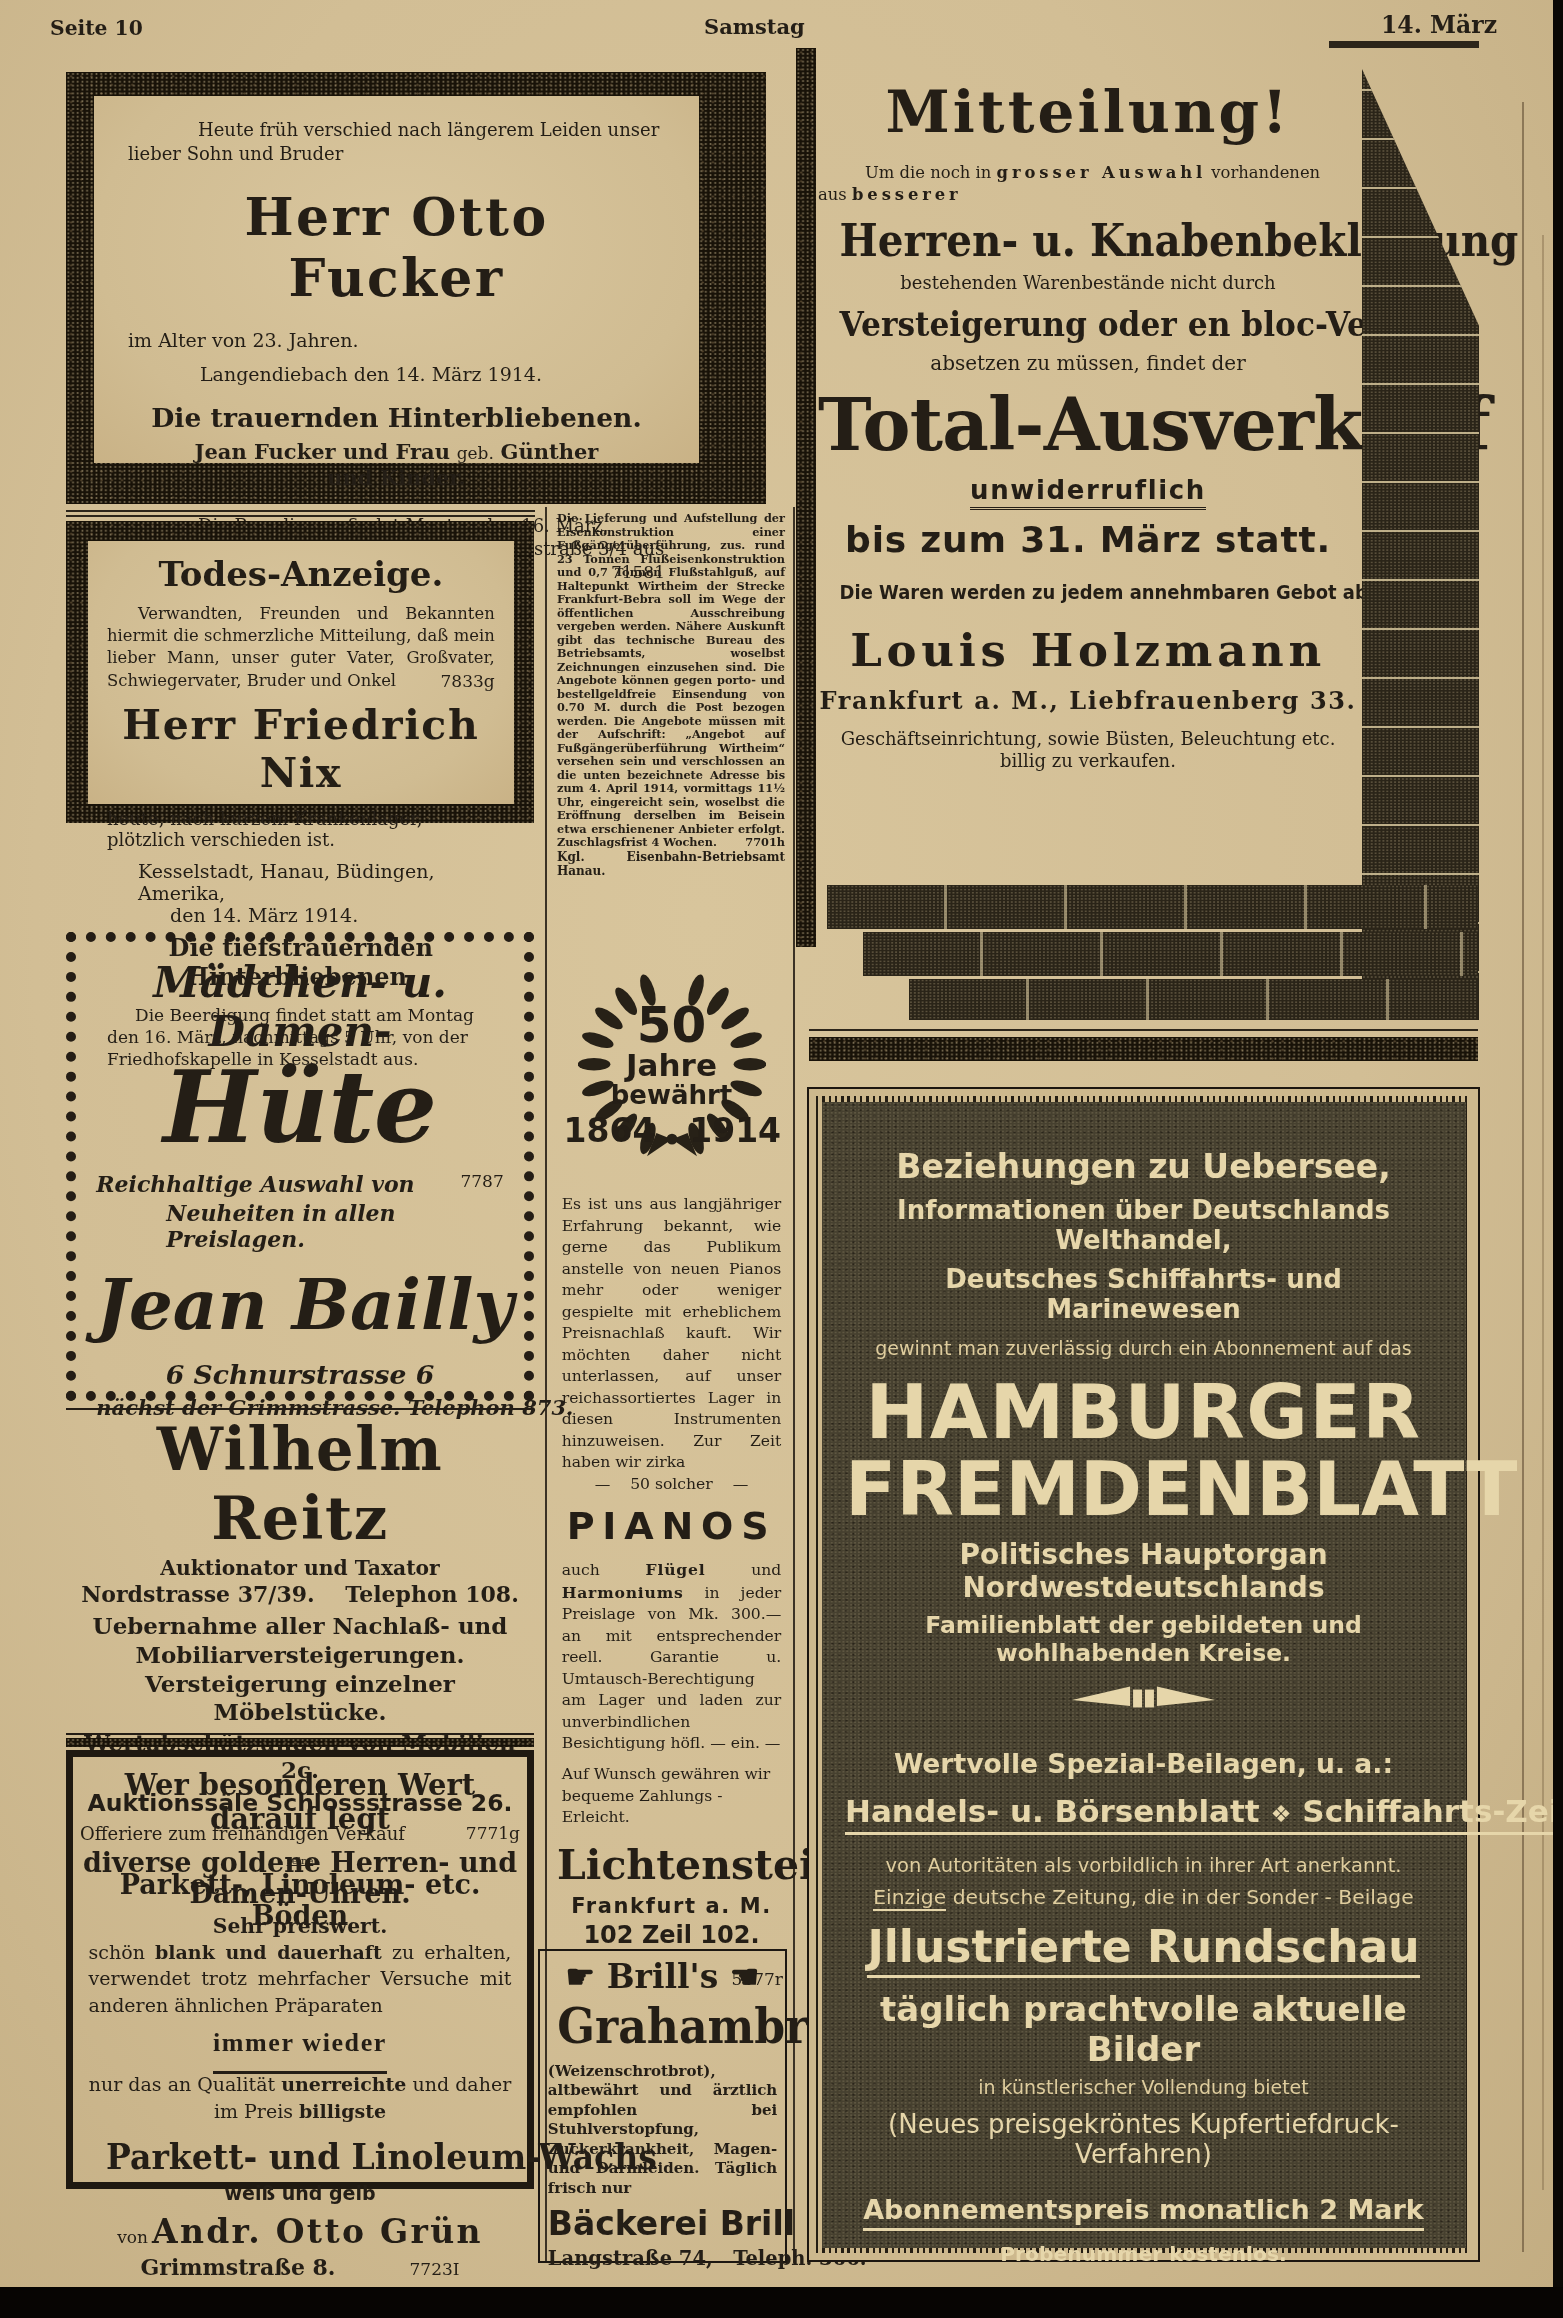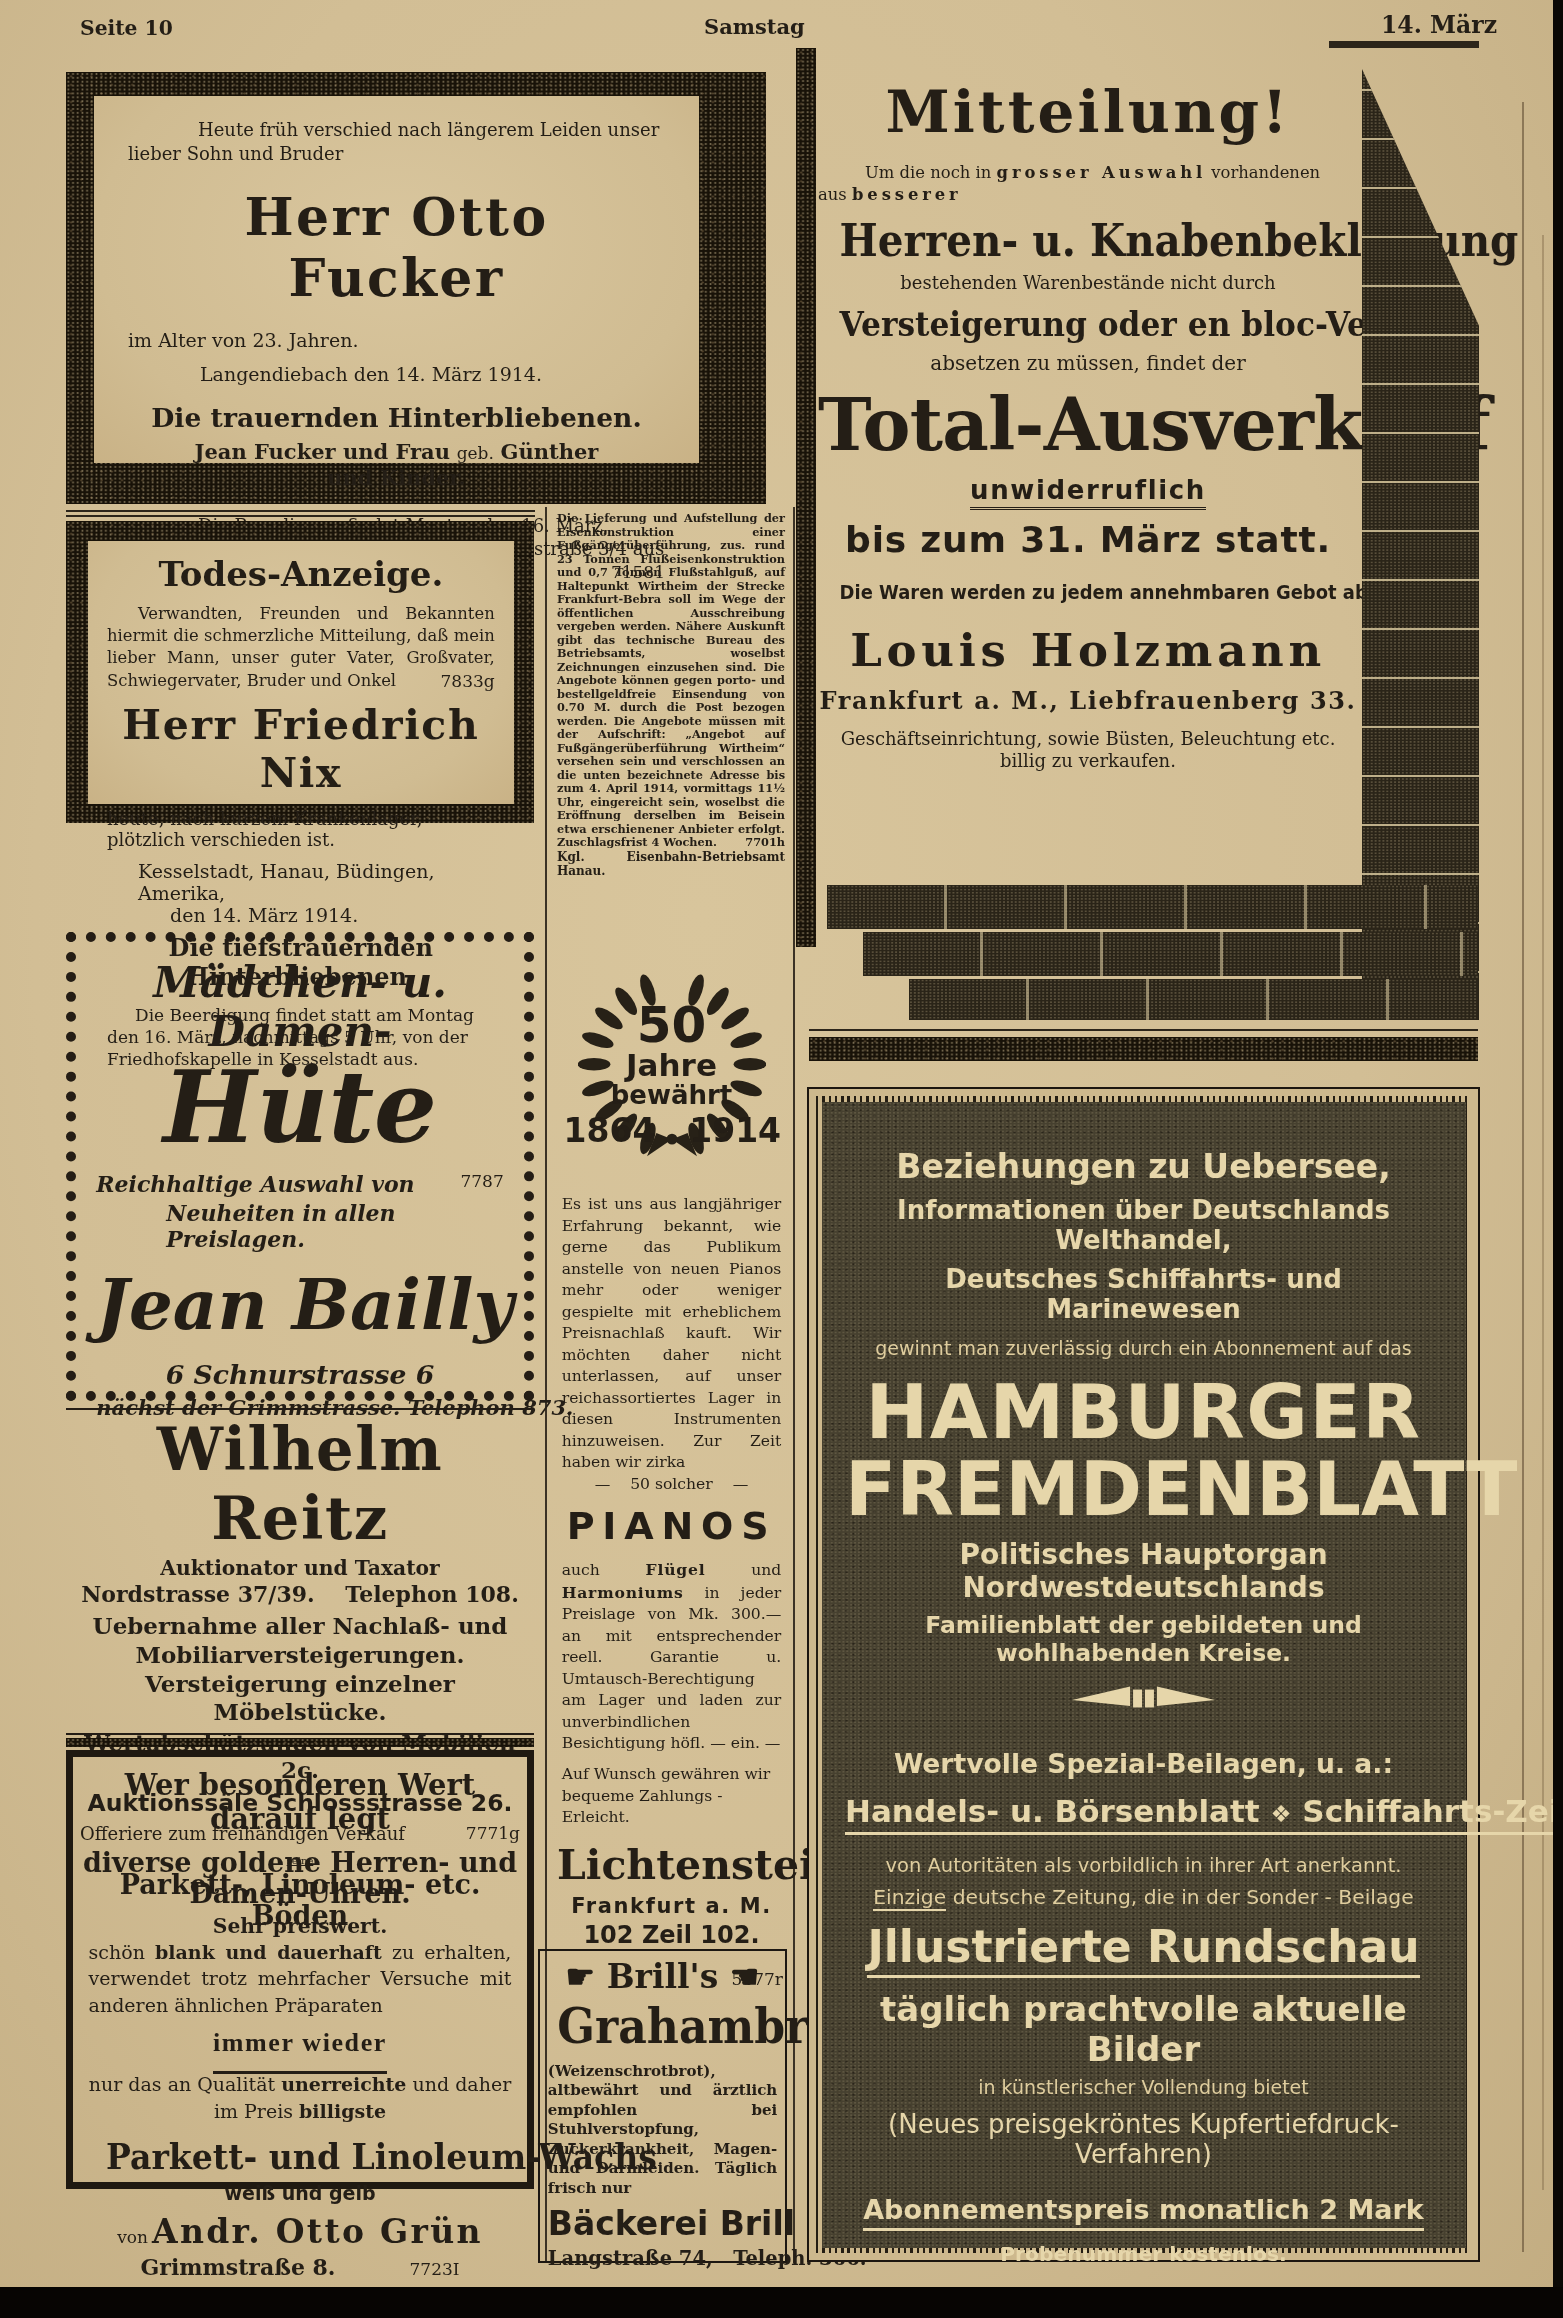--- a/index.html
+++ b/index.html
@@ -52,21 +52,21 @@
   .cream-u{border-bottom:3.1px solid #e6d6aa;padding-bottom:3.1px;}
 </style>
 </head>
 <body>
 
 <div id="stage">
   <div class="paper"></div>
   <div class="fold1"></div>
   <div class="fold2"></div>
 
-  <div class="abs b" style="left:80px;top:15.6px;font-size:20.3px;">Seite 10</div>
+  <div class="abs b" style="left:50px;top:15.6px;font-size:20.3px;">Seite 10</div>
   <div class="abs b" style="left:704px;top:14px;font-size:21px;">Samstag</div>
   <div class="abs b" style="left:1381px;top:11px;font-size:23.5px;">14. März</div>
   <div class="hairline" style="left:1329px;top:41px;width:150px;height:7px;"></div>
 
   <div class="vline" style="left:545px;top:507px;width:1.6px;height:1756px;"></div>
   <div class="vline" style="left:793px;top:507px;width:2.3px;height:1756px;"></div>
   <div class="mottle abs" style="left:796px;top:48px;width:20.3px;height:899px;"></div>
 
   <div class="mottle abs" style="left:66px;top:72px;width:700px;height:432px;">
     <div class="inner" style="left:28px;top:23.5px;right:67px;bottom:41px;padding:22px 34px;box-sizing:border-box;">

